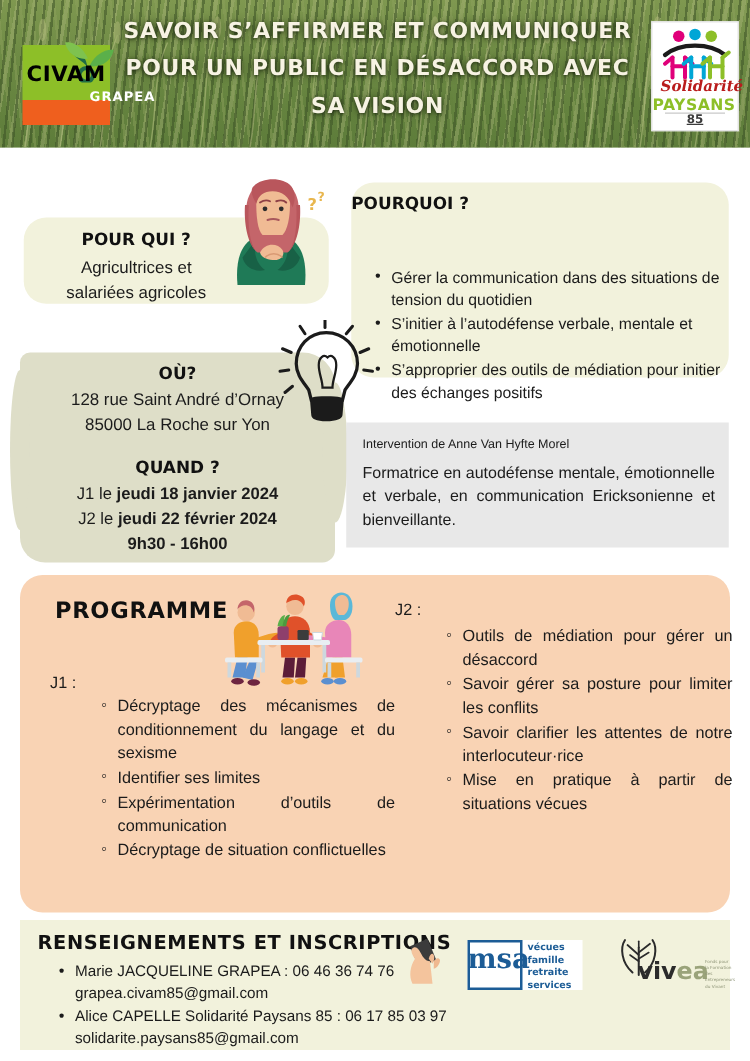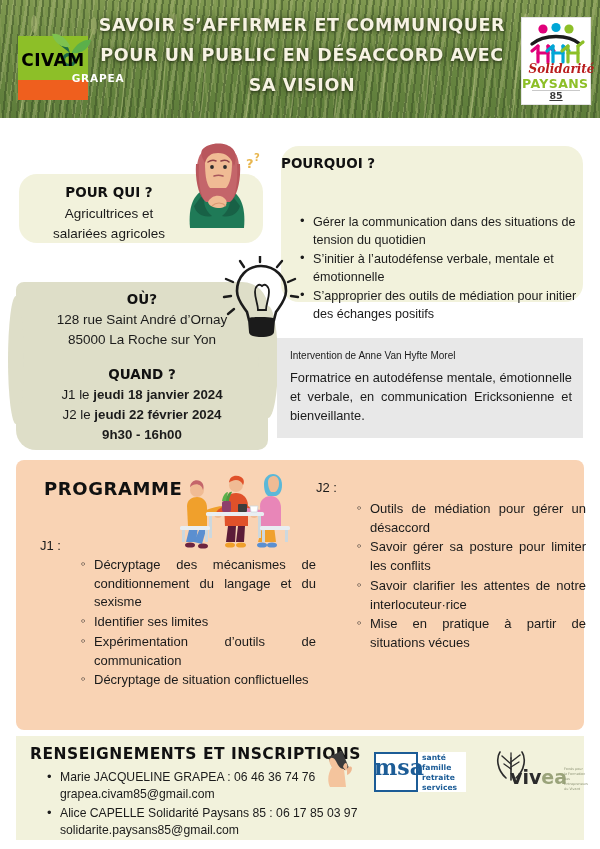--- a/index.html
+++ b/index.html
@@ -159,21 +159,21 @@
     position: absolute;
     background: #dedec8;
   }
   .gray-box {
     position: absolute;
     background: #e8e8e8;
   }
   .peach-box {
     position: absolute;
     background: #f9d3b4;
-    border-radius: 8px;
+    border-radius: 18px;
   }
   .bottom-box {
     position: absolute;
     background: #f2f2dc;
   }
   .sec-title {
     font-weight: bold;
     font-size: 13.5px;
     color: #111111;
     font-family: "DejaVu Sans", sans-serif;
@@ -581,21 +581,21 @@
     <path d="M12 16 L26 10 L33 27 L19 33 Z" fill="#3b3b3b"></path>
     <path d="M16 26 C13 22 12 18 15 17 C18 16 20 20 22 24 C24 27 26 28 28 28 L30 46 L14 46 C11 40 12 32 16 26 Z" fill="#f4c49d"></path>
     <path d="M27 26 C28 22 30 21 31 23 C32 25 31 28 30 30 Z" fill="#f0bb94"></path>
     <path d="M31 28 C33 25 35 25 36 27 C36 30 34 33 31 34 Z" fill="#efb890"></path>
   </svg>
 
   <div id="logo-msa">
     <div class="msa-blue"></div>
     <div class="msa-letters">msa</div>
     <div class="msa-words">
-      <div>santé</div>
+      <div>vécues</div>
       <div>famille</div>
       <div>retraite</div>
       <div>services</div>
     </div>
   </div>
 
   <div id="logo-vivea">
     <svg viewBox="0 0 40 34" width="40" height="34" style="position:absolute;left:0;top:0;">
       <path d="M8 4 C4 10 5 22 14 30" stroke="#2b2b2b" stroke-width="1.6" fill="none" stroke-linecap="round"></path>
       <path d="M30 4 C34 10 33 22 24 30" stroke="#2b2b2b" stroke-width="1.6" fill="none" stroke-linecap="round"></path>

